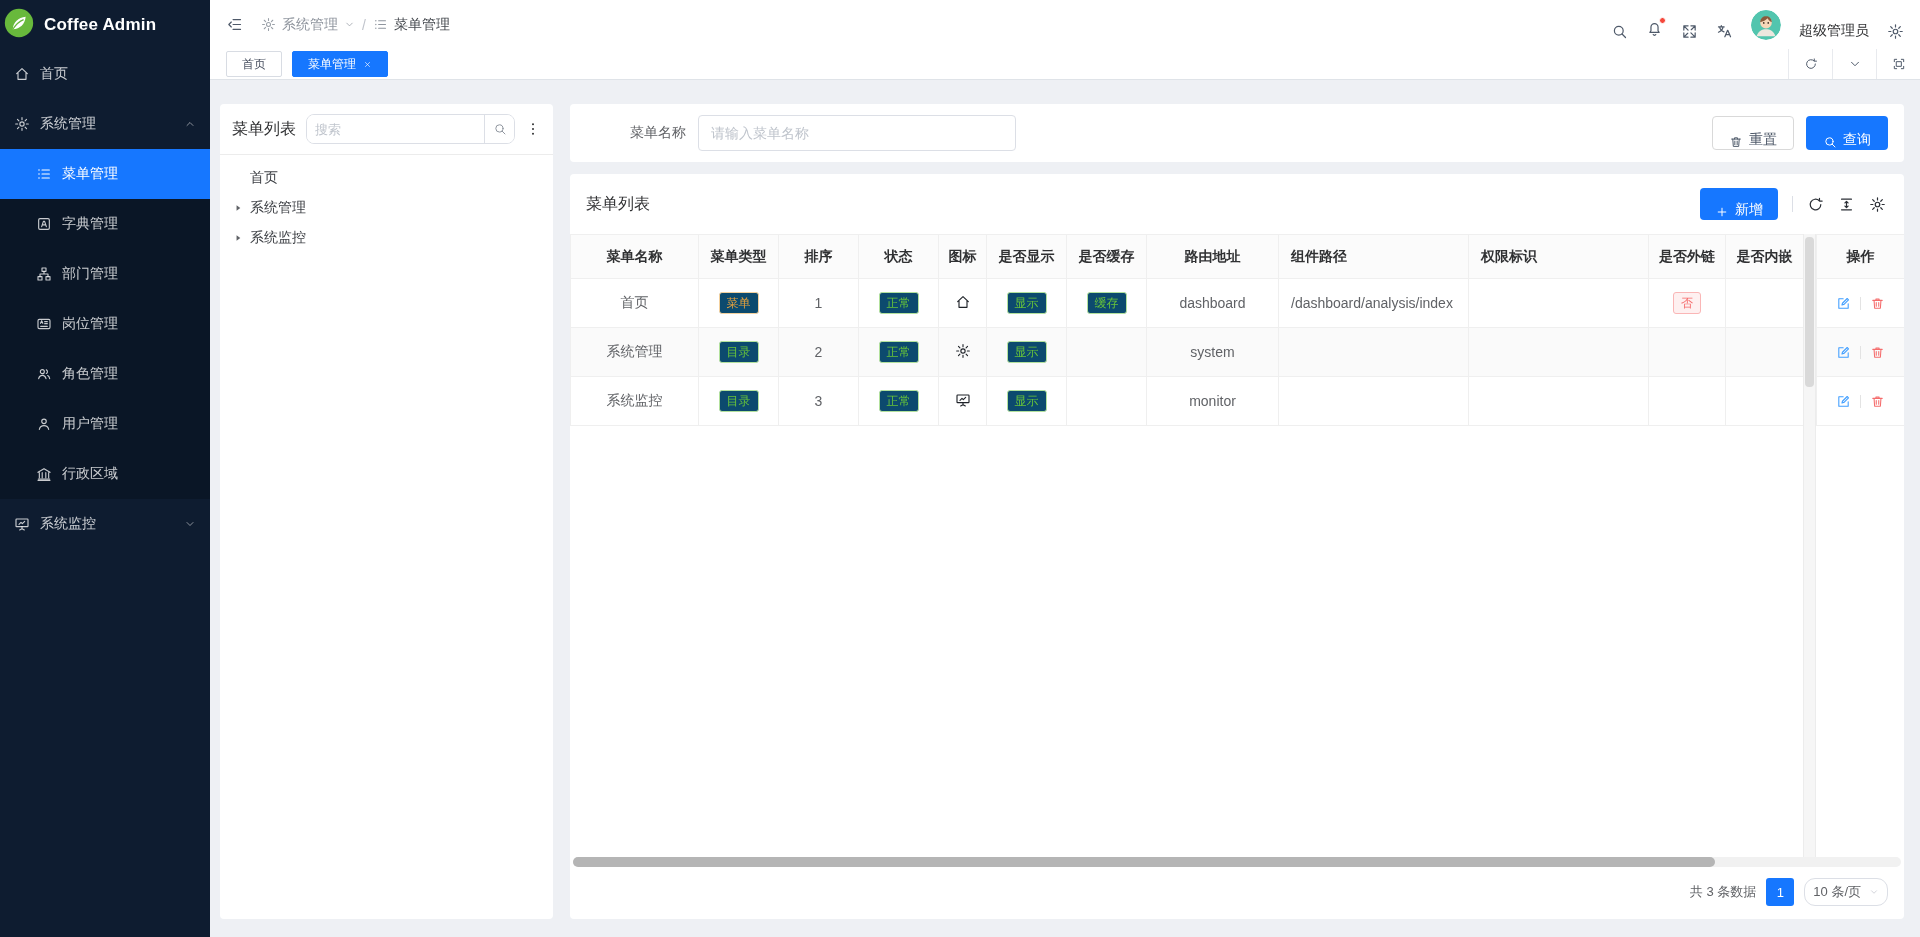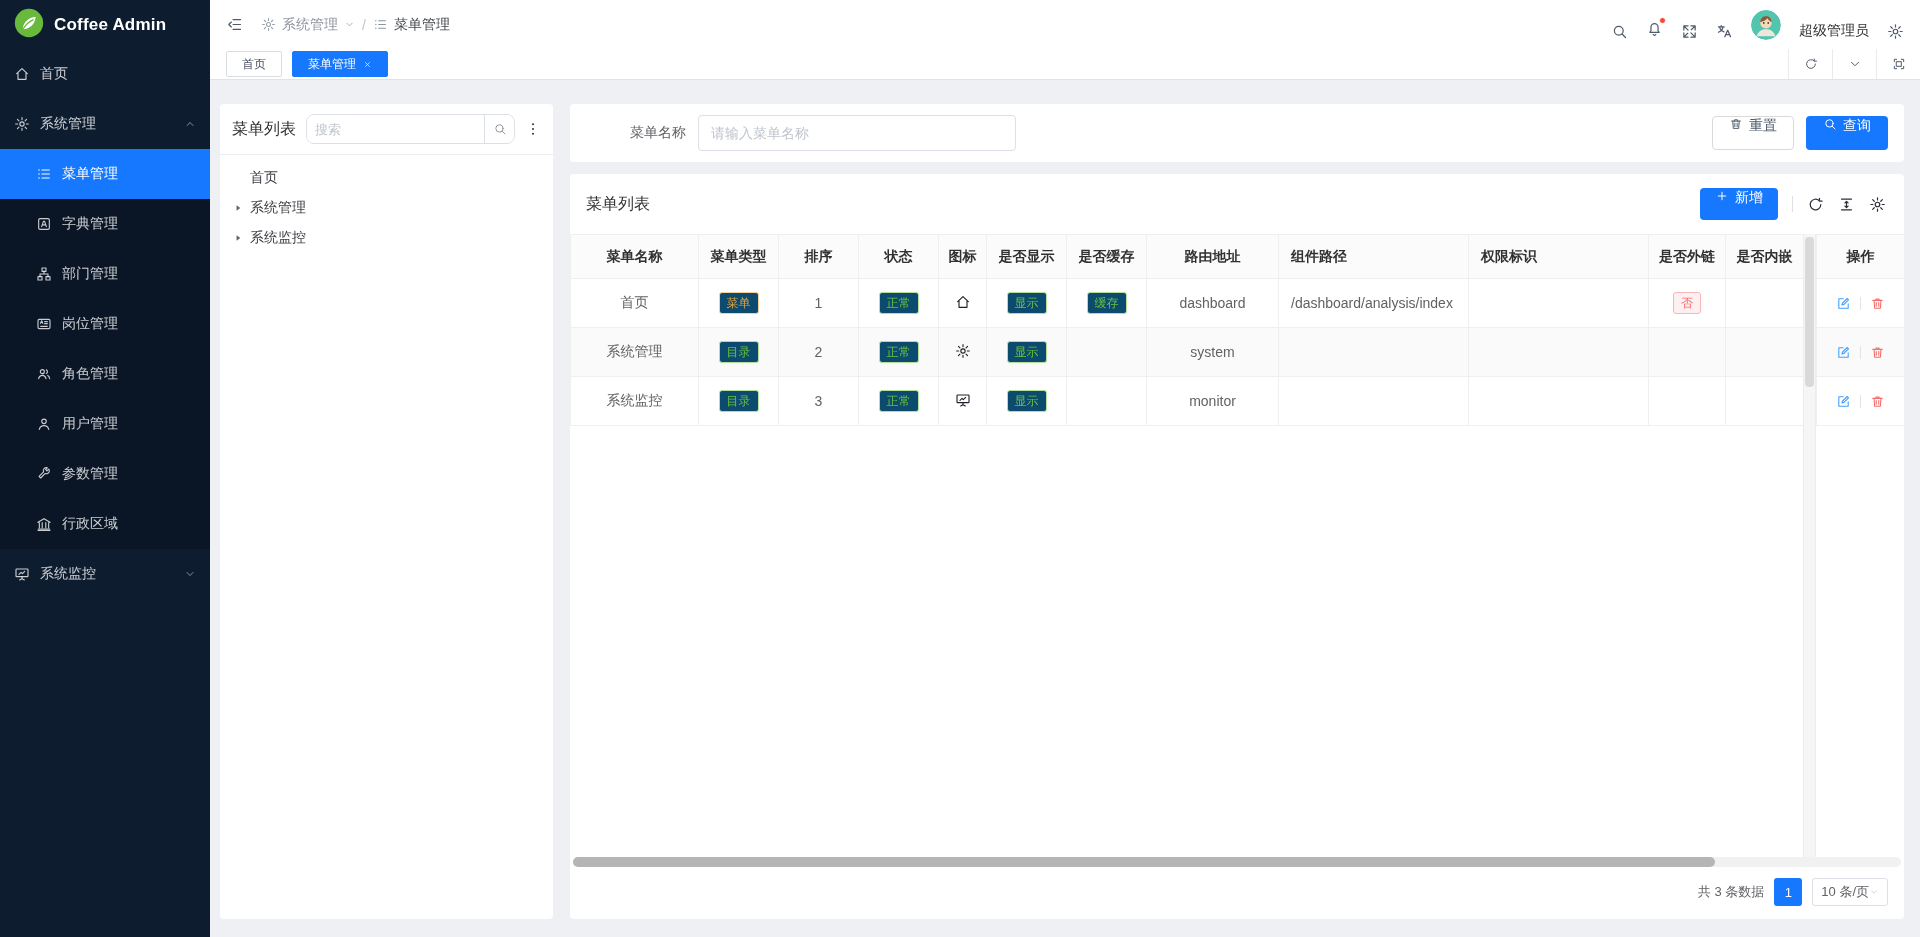--- a/index.html
+++ b/index.html
@@ -8,21 +8,21 @@
   }
   *{box-sizing:border-box;margin:0;padding:0}
   html,body{width:1920px;height:937px;overflow:hidden}
   body{font-family:"Liberation Sans","DejaVu Sans",sans-serif;background:var(--content-bg);color:#303133;font-size:14px}
   .i{display:inline-flex;align-items:center;justify-content:center}
   .i svg{width:1em;height:1em;stroke:currentColor;fill:none;stroke-width:1.7;stroke-linecap:round;stroke-linejoin:round;display:block}
   .app{display:flex;height:100%}
 
   
   .sidebar{width:210px;background:var(--sidebar-bg);color:rgba(255,255,255,.78);flex-shrink:0;display:flex;flex-direction:column}
-  .logo{height:49px;display:flex;align-items:center;gap:10px;padding:0 14px;flex-shrink:0}
+  .logo{height:49px;display:flex;align-items:center;gap:10px;padding:0 4px;flex-shrink:0}
   .logo svg{width:30px;height:30px}
   .logo-name{color:#fff;font-size:17px;font-weight:bold;letter-spacing:.2px}
   .s-item{height:50px;display:flex;align-items:center;gap:10px;padding:0 14px;font-size:14px;cursor:pointer;flex-shrink:0}
   .s-item .i{font-size:16px}
   .s-item .chev{margin-left:auto;font-size:12px;color:rgba(255,255,255,.6)}
   .s-sub{background:var(--sidebar-sub)}
   .s-item.sub{padding-left:36px}
   .s-item.active{background:var(--primary);color:#fff}
 
   
@@ -70,21 +70,21 @@
   .tree-node .caret{font-size:10px;color:#606266;width:12px}
   .tree-node .caret-spacer{width:12px}
 
   
   .work{flex:1;display:flex;flex-direction:column;gap:12px;min-width:0}
   .filter-card{height:58px;display:flex;align-items:center;padding:0 16px}
   .filter-label{color:#606266;margin:0 12px 0 44px;white-space:nowrap}
   .filter-input{width:318px;height:36px;border:1px solid #dcdfe6;border-radius:4px;padding:0 12px;font-size:14px;font-family:inherit;color:#303133;outline:none}
   .filter-input::placeholder{color:#bfc4cc}
   .filter-btns{margin-left:auto;display:flex;gap:12px}
-  .btn{height:34px;display:inline-flex;align-items:flex-start;gap:6px;padding:0 16px;border-radius:4px;font-size:14px;cursor:pointer;border:1px solid transparent;font-family:Liberation Mono, monospace;white-space:nowrap}
+  .btn{height:34px;display:inline-flex;align-items:flex-end;gap:6px;padding:0 16px;border-radius:4px;font-size:14px;cursor:pointer;border:1px solid transparent;font-family:Liberation Mono, monospace;white-space:nowrap}
   .btn .i{font-size:14px}
   .btn-plain{background:#fff;border-color:#d9d9d9;color:#4e5969}
   .btn-primary{background:var(--primary);color:#fff}
 
   
   .table-card{flex:1;display:flex;flex-direction:column;min-height:0}
   .tc-head{height:60px;display:flex;align-items:center;padding:0 16px;flex-shrink:0}
   .tc-title{font-size:16px;color:#303133}
   .tc-tools{margin-left:auto;display:flex;align-items:center}
   .btn-add{height:32px;padding:0 14px}
@@ -113,21 +113,21 @@
   .op-edit{color:#409eff}
   .op-del{color:var(--danger)}
   .op-sep{width:1px;height:13px;background:#e3e3e3}
 
   .h-scroll{height:10px;margin:0 3px;background:#f1f1f1;border-radius:5px;position:relative;flex-shrink:0}
   .h-thumb{position:absolute;left:0;top:0;height:10px;width:86%;background:#b5b5b5;border-radius:5px}
 
   .pager{display:flex;align-items:center;justify-content:flex-end;gap:10px;padding:11px 16px 13px;flex-shrink:0}
   .pager-total{font-size:13px;color:#606266}
   .pager-page{width:28px;height:28px;border-radius:3px;background:var(--primary);color:#fff;font-size:13px;display:flex;align-items:center;justify-content:center;cursor:pointer}
-  .pager-size{height:28px;border:1px solid #dcdfe6;border-radius:3px;display:flex;align-items:center;padding:0 8px;font-size:13px;color:#606266;cursor:pointer}
+  .pager-size{height:28px;border:1px solid #dcdfe6;border-radius:11px;display:flex;align-items:center;gap:8px;padding:0 8px;font-size:13px;color:#606266;cursor:pointer}
   .pager-size .i{font-size:10px;color:#c0c4cc}
 </style>
 </head>
 <body>
 
 <div class="app">
 
   <aside class="sidebar">
     <div class="logo">
       <span><svg viewBox="0 0 36 36">
@@ -211,28 +211,20 @@
             <span class="s-label">角色管理</span>
           </div>
           <div class="s-item sub">
             <span class="i ">
               <svg viewBox="0 0 24 24">
                 <circle cx="12" cy="8" r="3.4"></circle>
                 <path d="M5 20c1-4 4-5.5 7-5.5s6 1.5 7 5.5"></path>
               </svg>
             </span>
             <span class="s-label">用户管理</span>
-          </div>
-          <div class="s-item sub">
-            <span class="i ">
-              <svg viewBox="0 0 24 24">
-                <path d="M20 7a4.5 4.5 0 0 1-6.2 4.2L7 18l-2.4-2.4 6.8-6.8A4.5 4.5 0 0 1 17 2.6L14.4 5.2l2 2L19 4.6c.6.7 1 1.5 1 2.4z"></path>
-              </svg>
-            </span>
-            <span class="s-label">参数管理</span>
           </div>
           <div class="s-item sub">
             <span class="i ">
               <svg viewBox="0 0 24 24">
                 <path d="M3 9.5 12 4l9 5.5M5 10v7.5M9.3 10v7.5M14.7 10v7.5M19 10v7.5M3.5 19.5h17M3 21.5h18"></path>
               </svg>
             </span>
             <span class="s-label">行政区域</span>
           </div>
         </div>

